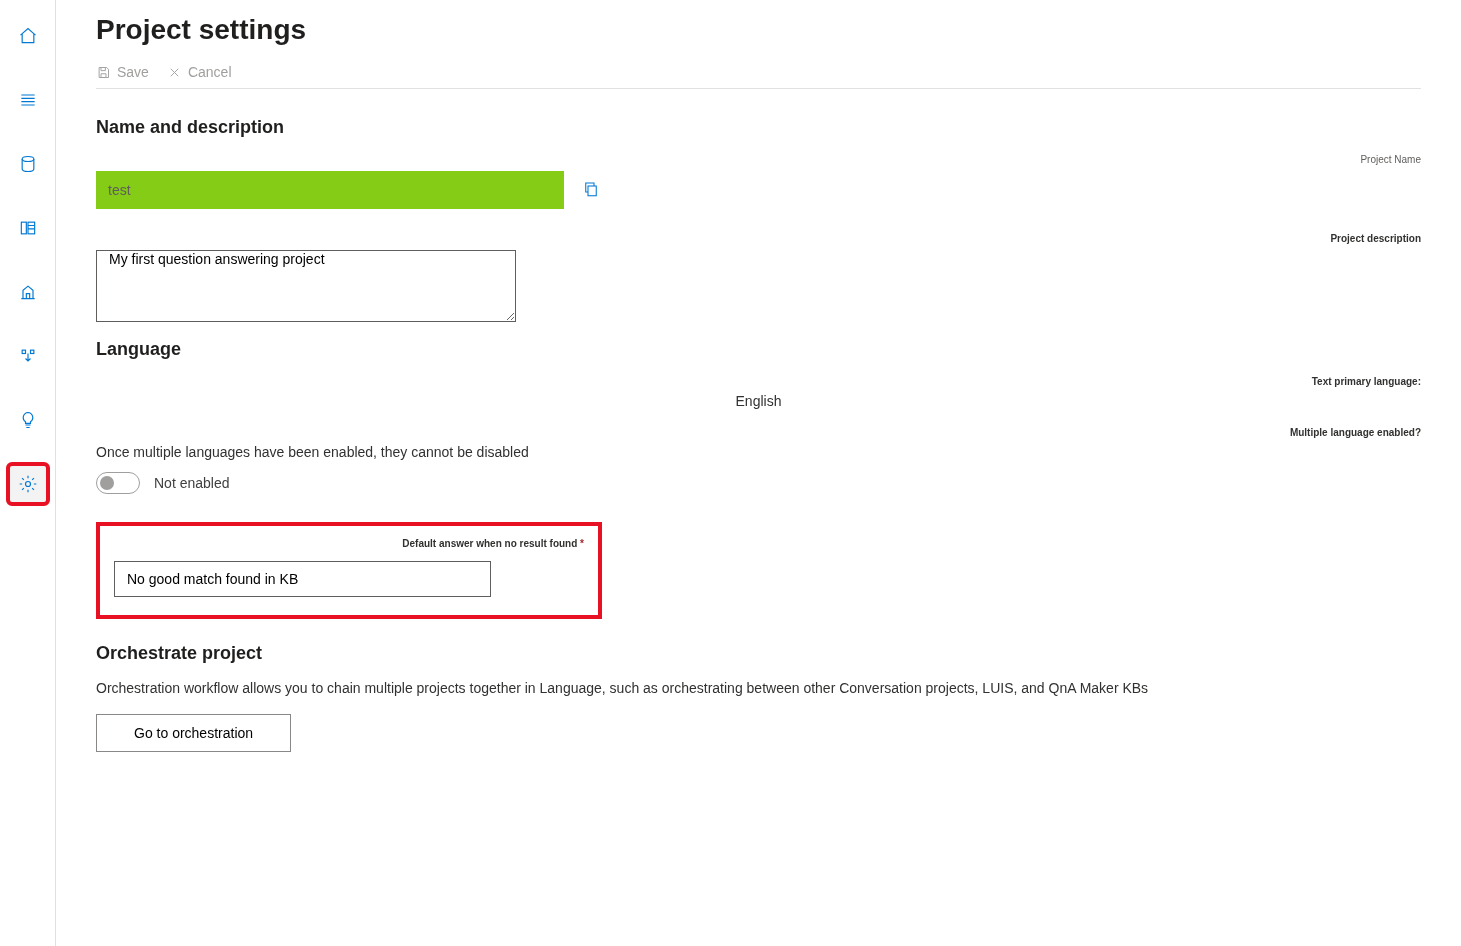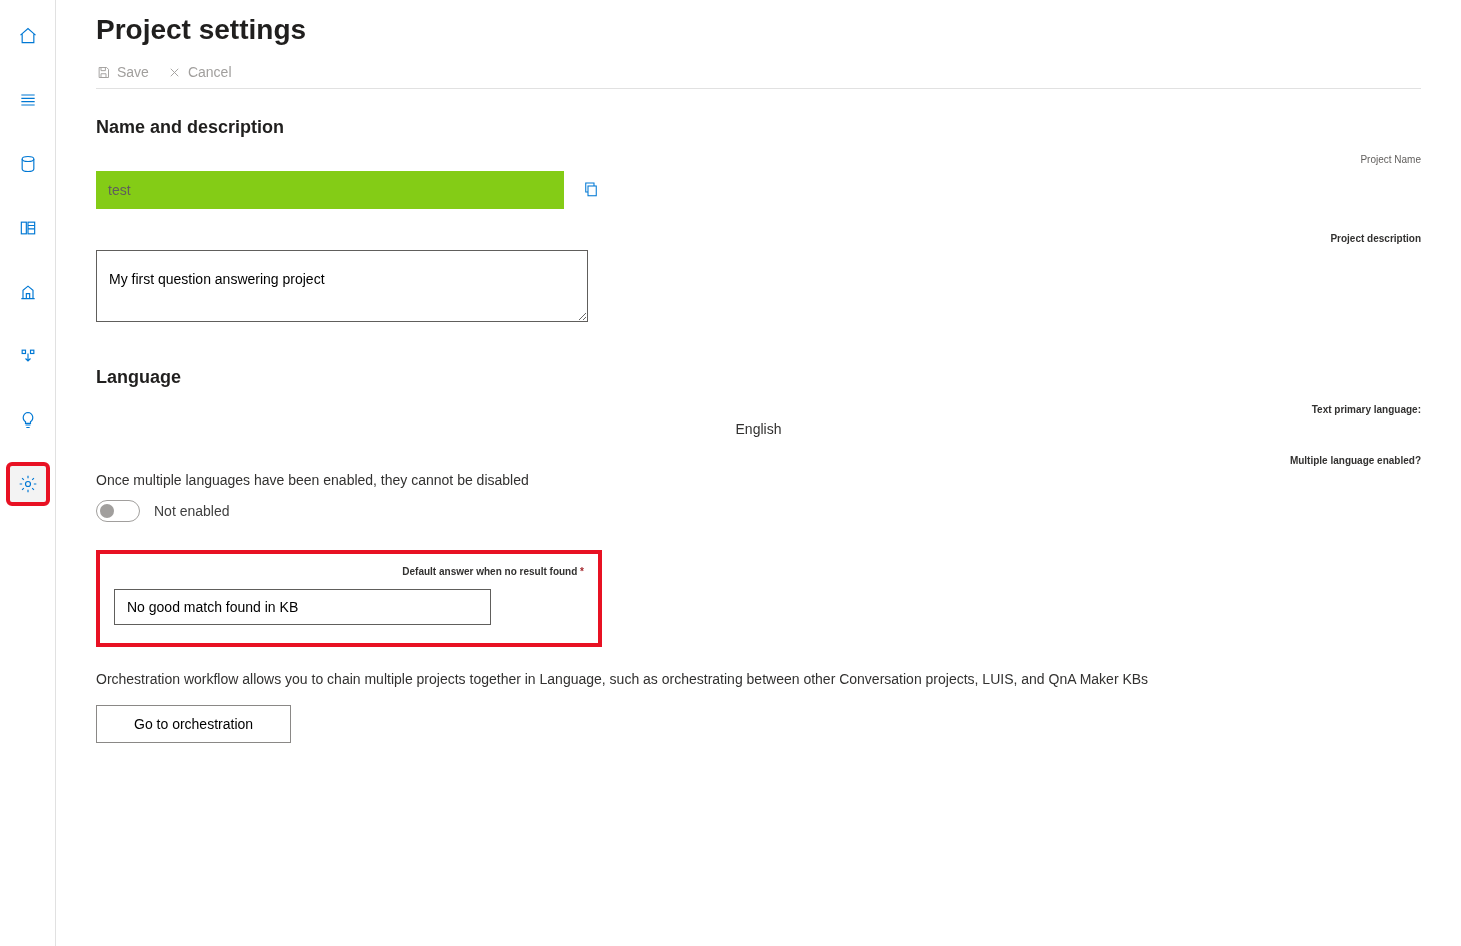--- a/index.html
+++ b/index.html
@@ -83,29 +83,29 @@
     background: #84cc16;
     border: none;
     padding: 0 12px;
     font-size: 14px;
     color: #605e5c;
   }
   .copy-row { display: flex; align-items: center; gap: 18px; margin-bottom: 24px; }
   .copy-icon { cursor: pointer; }
   .copy-icon svg { width: 18px; height: 18px; stroke: #0078d4; fill: none; stroke-width: 1.4; }
   .textarea {
-    width: 492px;
+    width: 420px;
     height: 72px;
     border: 1px solid #605e5c;
-    padding: 20px 12px;
+    padding: 0 12px;
     font-family: inherit;
     font-size: 14px;
     resize: both;
   }
-  .lang-section { margin-top: 42px; }
+  .lang-section { margin-top: 14px; }
   .static-text { margin: 4px 0 18px 0; text-align: center; }
   .helper { color: #323130; margin: 2px 0 12px 0; }
   .toggle-row { display: flex; align-items: center; gap: 14px; margin-bottom: 10px; }
   .toggle {
     width: 44px; height: 22px;
     border: 1px solid #a19f9d;
     border-radius: 11px;
     position: relative;
     cursor: pointer;
     background: #fff;
@@ -247,16 +247,17 @@
   </div>
 
   <div class="boxed-section">
     <div class="field-label bold">
       <span>Default answer when no result found</span> <span class="req">*</span>
     </div>
     <input class="text-input" type="text" value="No good match found in KB" style="">
   </div>
 
   <div class="orch-section">
+    <h2 class="section-heading">Orchestrate project</h2>
     <div class="orch-desc">Orchestration workflow allows you to chain multiple projects together in Language, such as orchestrating between other Conversation projects, LUIS, and QnA Maker KBs</div>
     <button class="outline-btn">Go to orchestration</button>
   </div>
 </main>
 
 </body></html>

